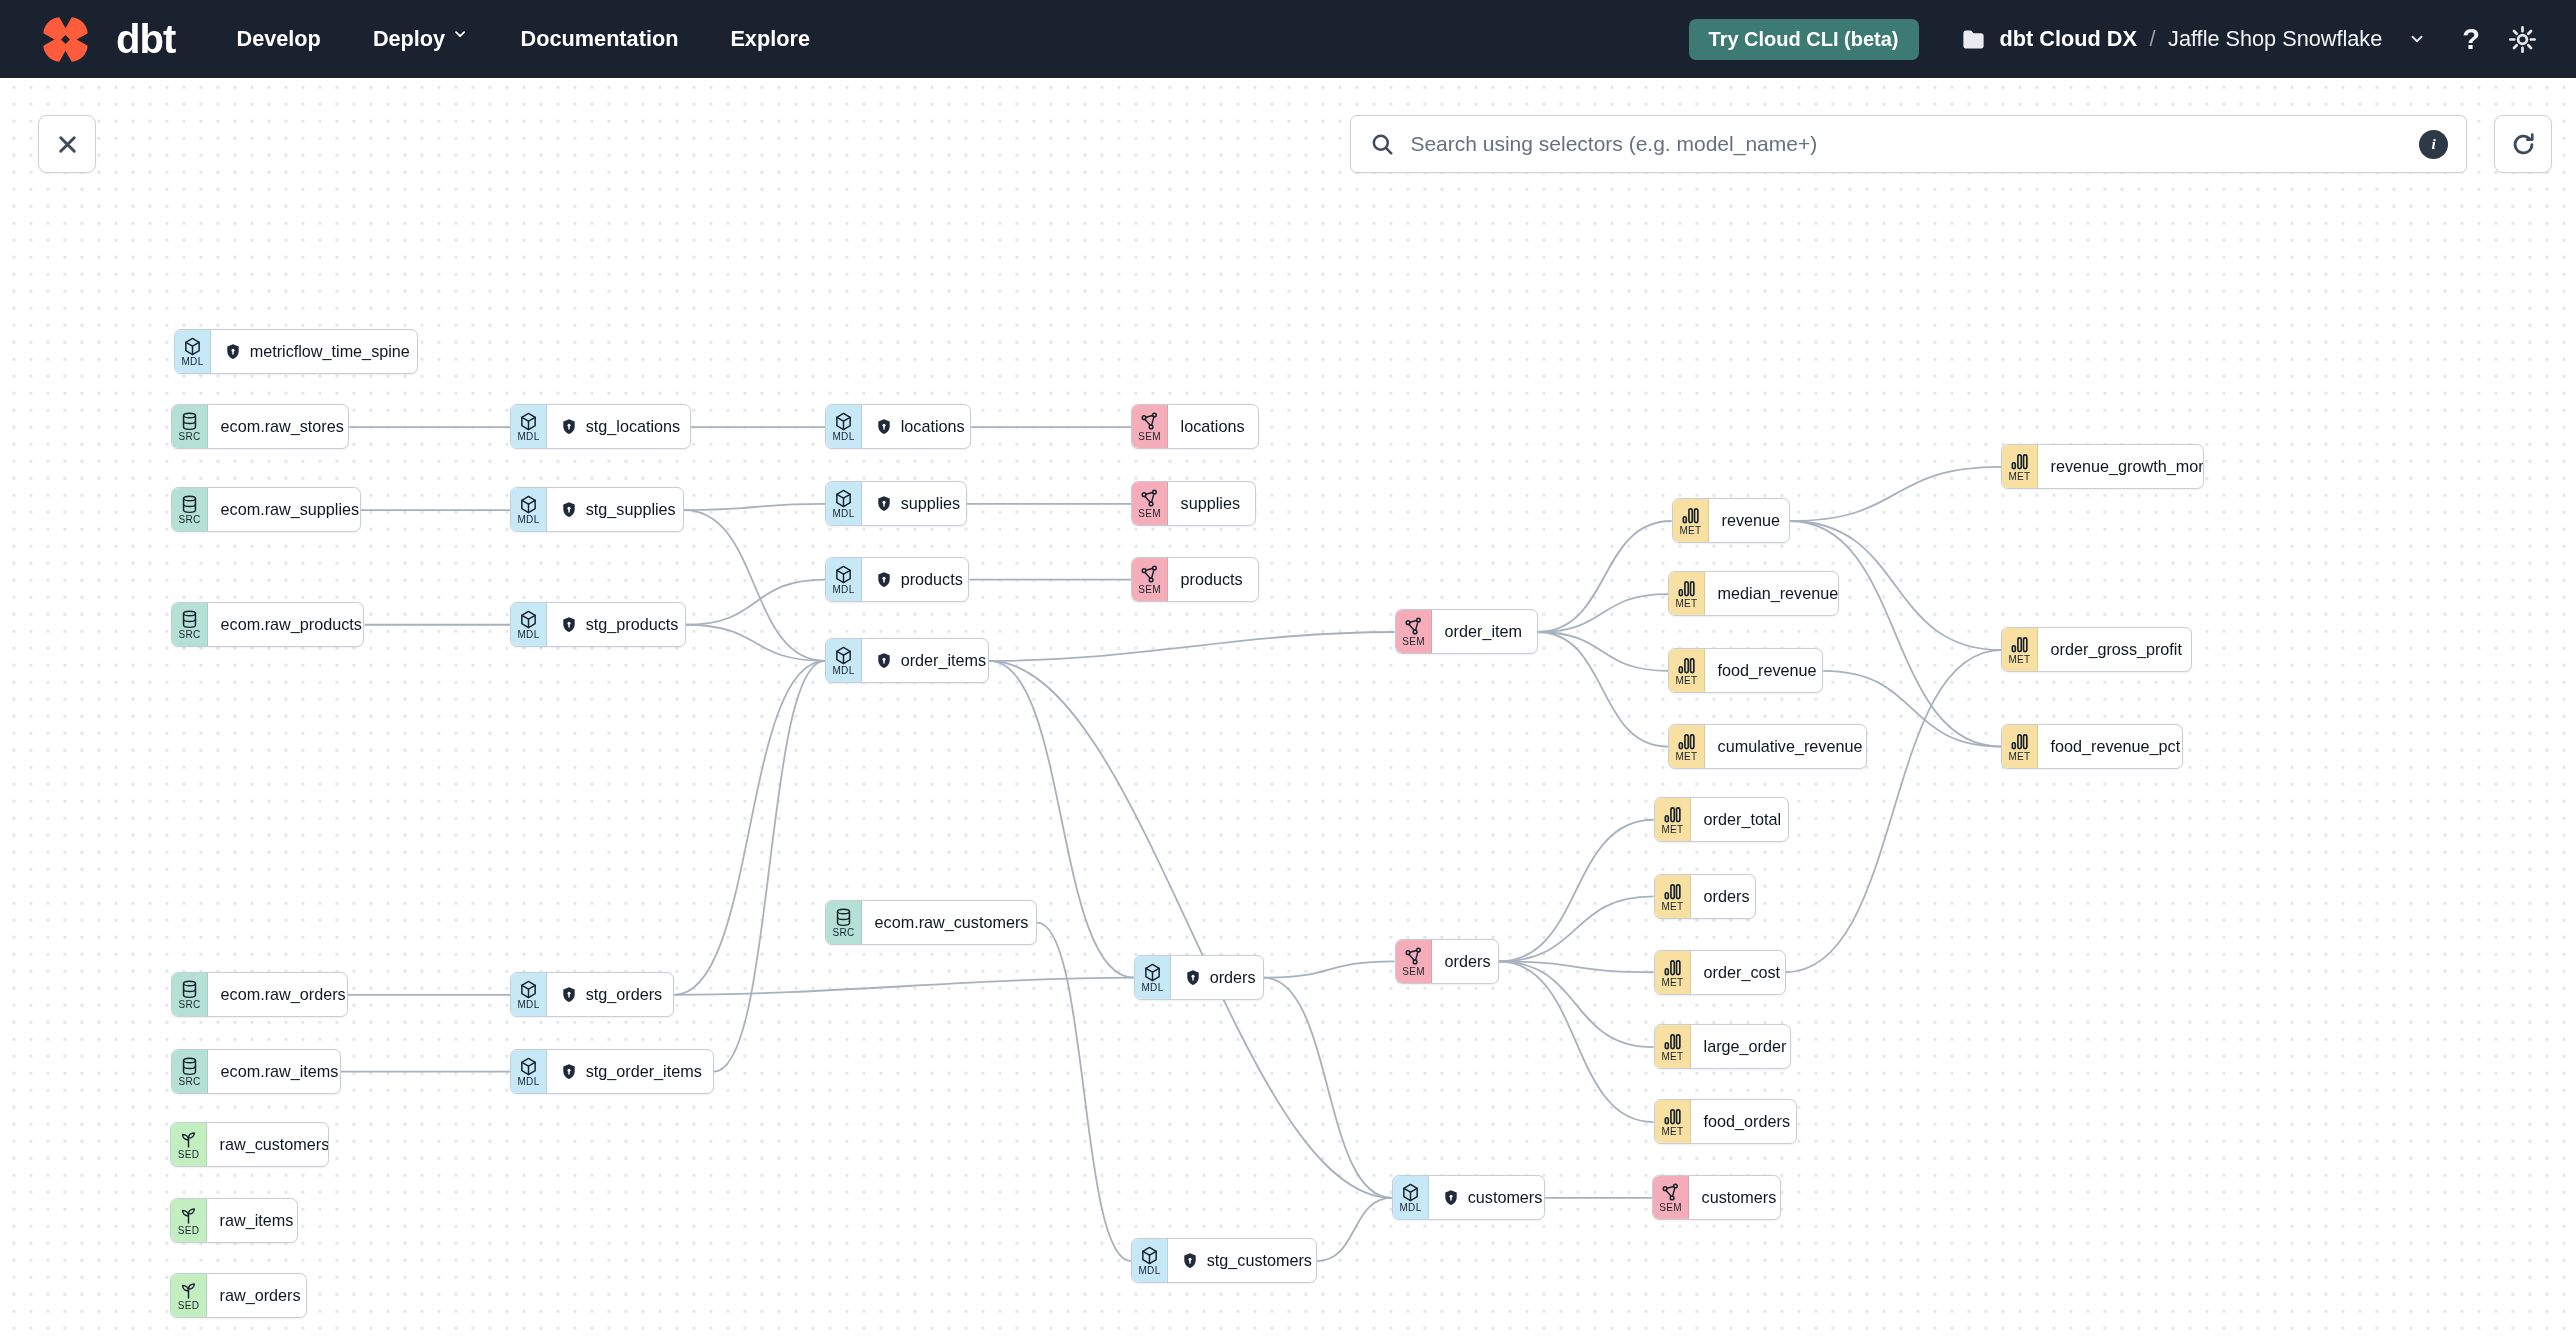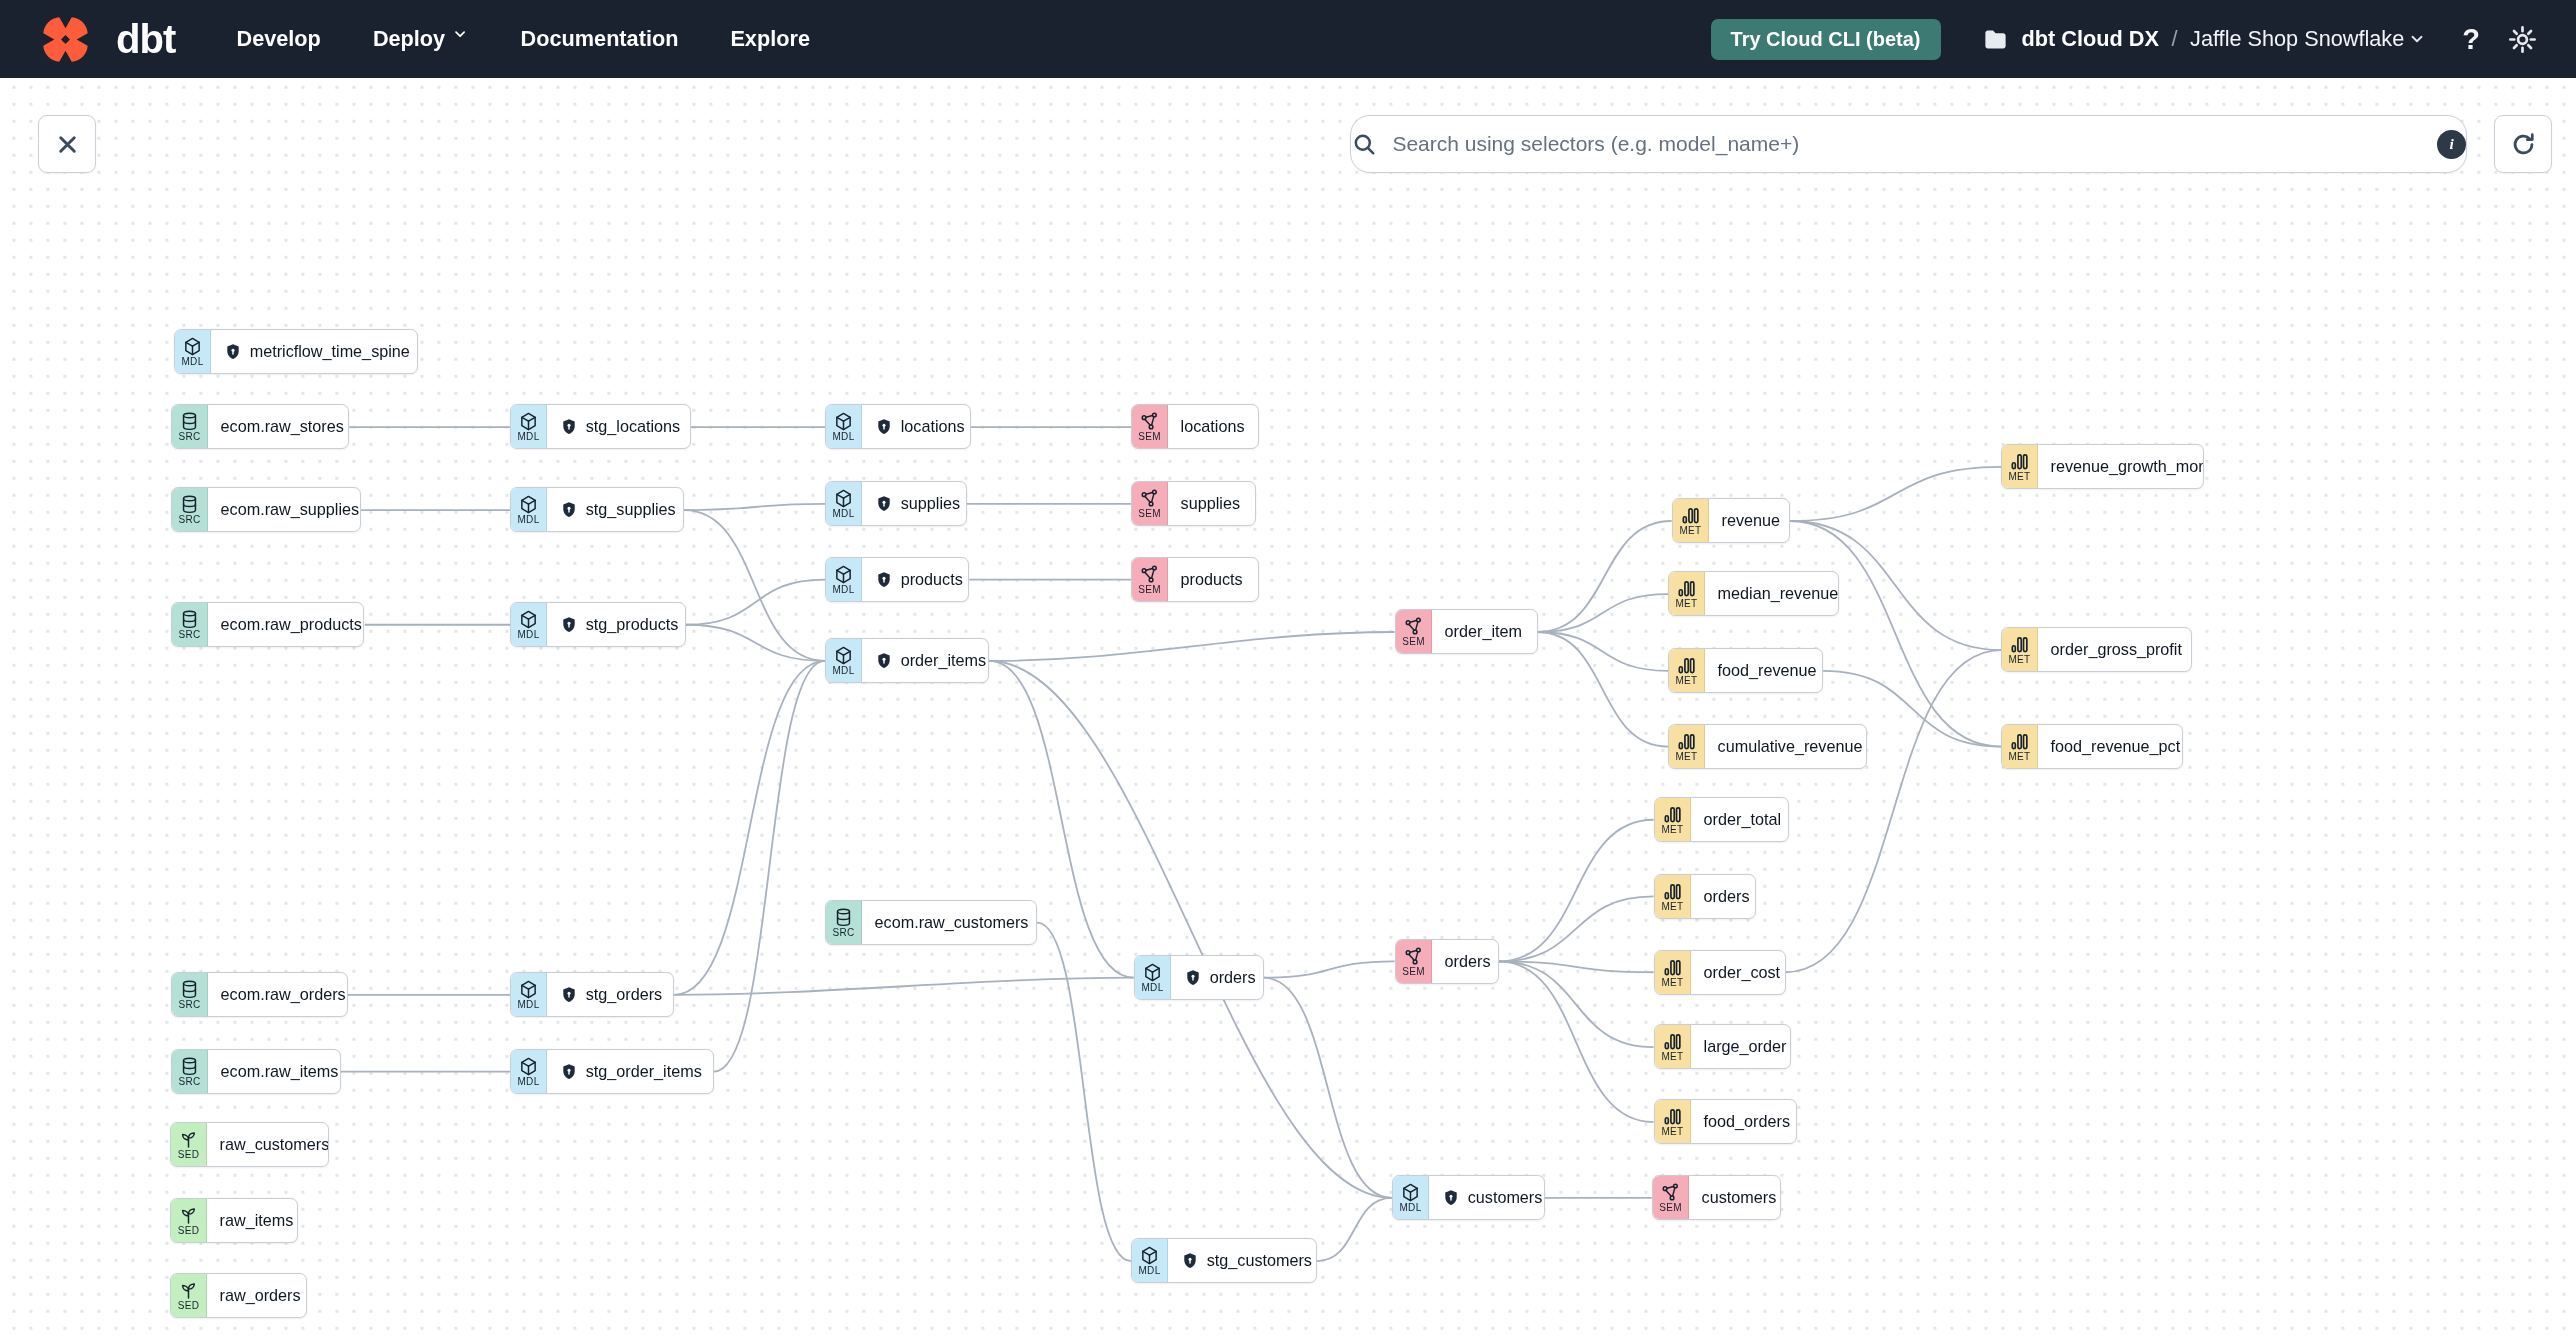--- a/index.html
+++ b/index.html
@@ -24,41 +24,41 @@
   .nav-item .chev svg { display:block; }
   .nav-right { margin-left:auto; display:flex; align-items:center; gap:27px; }
   .cta-btn {
     background:#3e7a74; color:#ffffff; border:none; border-radius:7.2px;
     font-size:20px; font-weight:600; padding:9px 20px; font-family:inherit;
   }
   .project-group { display:flex; align-items:center; gap:12.6px; margin-left:14.4px; }
   .folder-icon svg { display:block; }
   .account-label { color:#ffffff; font-size:21.7px; font-weight:bold; }
   .crumb-sep { color:#98a2b3; font-size:21.7px; }
-  .project-label { display:flex; align-items:center; gap:4px; color:#f2f4f7; font-size:21.7px; }
+  .project-label { display:flex; align-items:center; gap:26px; color:#f2f4f7; font-size:21.7px; }
   .help-btn { color:#f2f4f7; font-size:29px; font-weight:bold; background:none; border:none; font-family:inherit; margin-left:9px; }
   .gear-btn { background:none; border:none; display:flex; }
 
   
   .tool-btn {
     position:absolute; z-index:5; background:#ffffff; border:1.4px solid #ccd1d9;
     border-radius:9px; display:flex; align-items:center; justify-content:center;
     box-shadow:0 0.9px 1.8px rgba(16,24,40,.05);
   }
   #close-btn { left:38px; top:115px; width:58px; height:58px; }
   #crumb-box {
     position:absolute; z-index:5; left:110px; top:115px; height:58px; padding:0 25px;
     background:#ffffff; border:1.4px solid #ccd1d9; border-radius:9px;
     display:flex; align-items:center; font-size:20px; color:#1d2939;
     box-shadow:0 0.9px 1.8px rgba(16,24,40,.05);
   }
   #search-box {
     position:absolute; z-index:5; left:1350px; top:115px; width:1117px; height:58px;
-    background:#ffffff; border:1.4px solid #ccd1d9; border-radius:20px;
-    display:flex; align-items:center; gap:14.4px; padding:0 0;
+    background:#ffffff; border:1.4px solid #ccd1d9; border-radius:7px;
+    display:flex; align-items:center; gap:14.4px; padding:0 18px;
     box-shadow:0 0.9px 1.8px rgba(16,24,40,.05);
   }
   #search-box input {
     flex:1; border:none; outline:none; font-size:21px; color:#1d2939; font-family:inherit; background:transparent;
   }
   #search-box input::placeholder { color:#66717f; }
   .info-circle {
     width:29px; height:29px; border-radius:50%; background:#2e3947; color:#ffffff;
     font-size:15.3px; font-weight:bold; display:flex; align-items:center; justify-content:center;
     font-family:"Liberation Serif",serif; font-style:italic;

